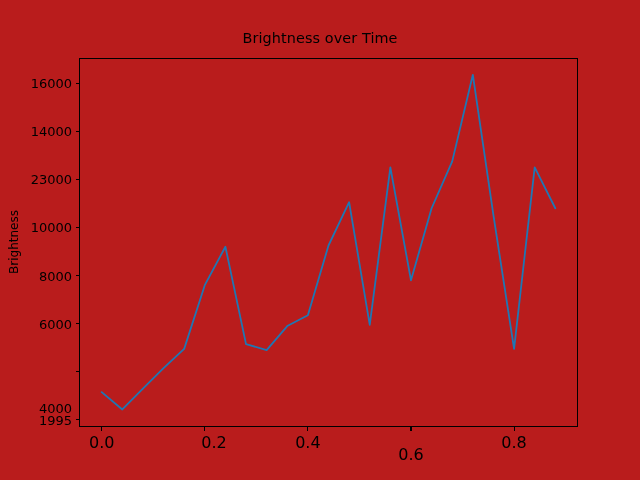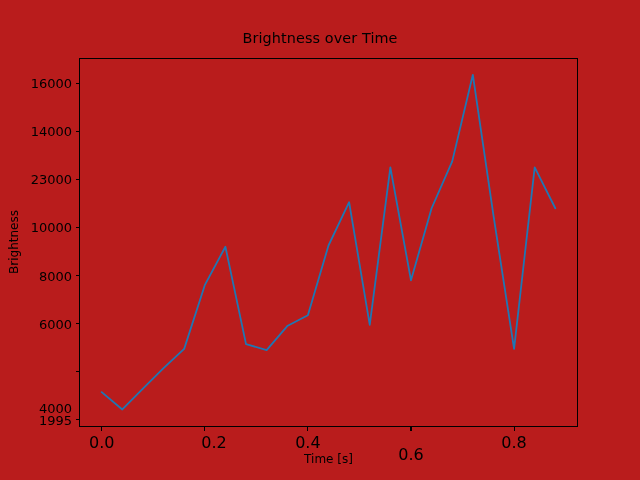--- a/index.html
+++ b/index.html
@@ -154,16 +154,15 @@
       <div class="ytick-label" style="right: 568px; top: 83.241px;">16000</div>
     </div>
   <div id="xtick-labels-layer">
       <div class="xtick-label" style="left: 101.682px; top: 433px;">0.0</div>
       <div class="xtick-label" style="left: 192px; top: 433px; margin-left: 22px;">0.2</div>
       <div class="xtick-label" style="left: 307.88px; top: 433px;">0.4</div>
       <div class="xtick-label" style="left: 410.979px; top: 433px; margin-top: 12px;">0.6</div>
       <div class="xtick-label" style="left: 514.079px; top: 433px;">0.8</div>
     </div>
 
-  <div id="xlabel">Time [s]</div>
   <div id="ylabel">Brightness</div>
 
 </div>
 
 </body></html>

